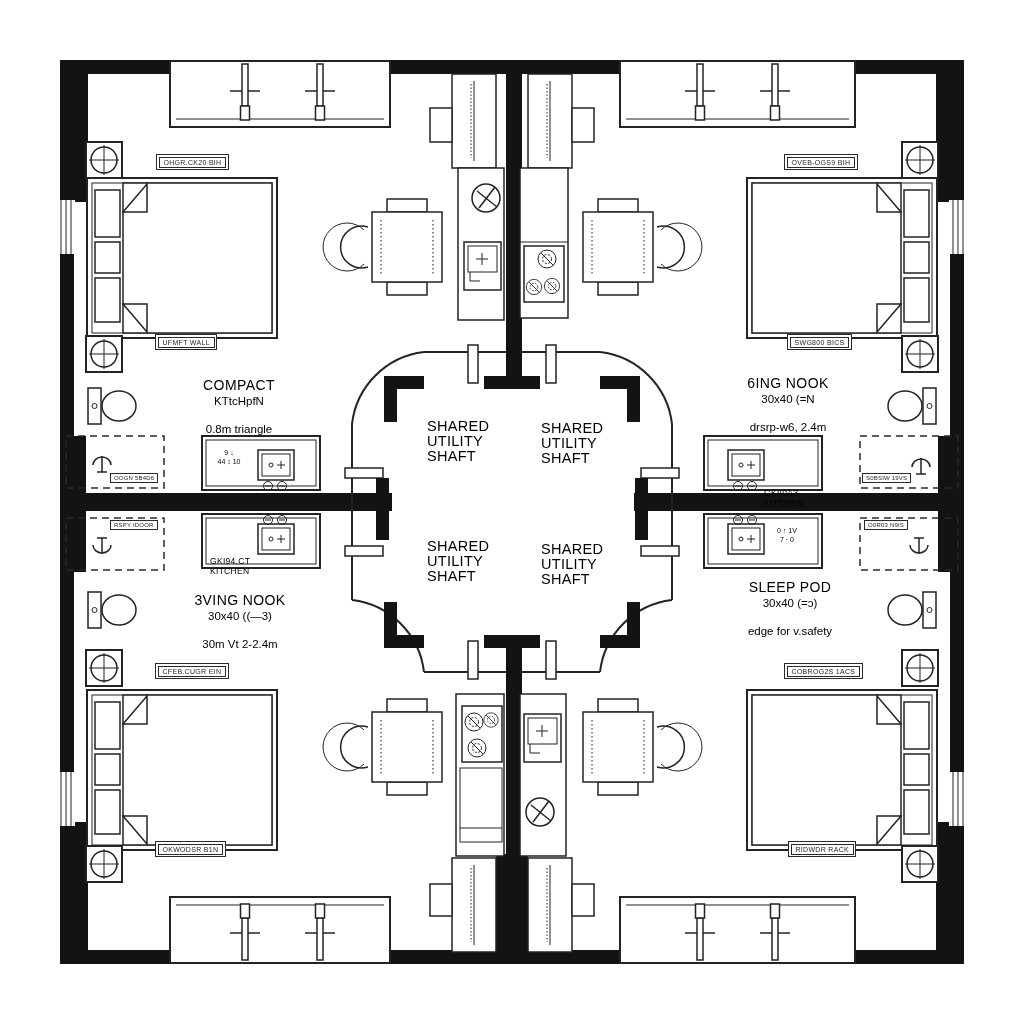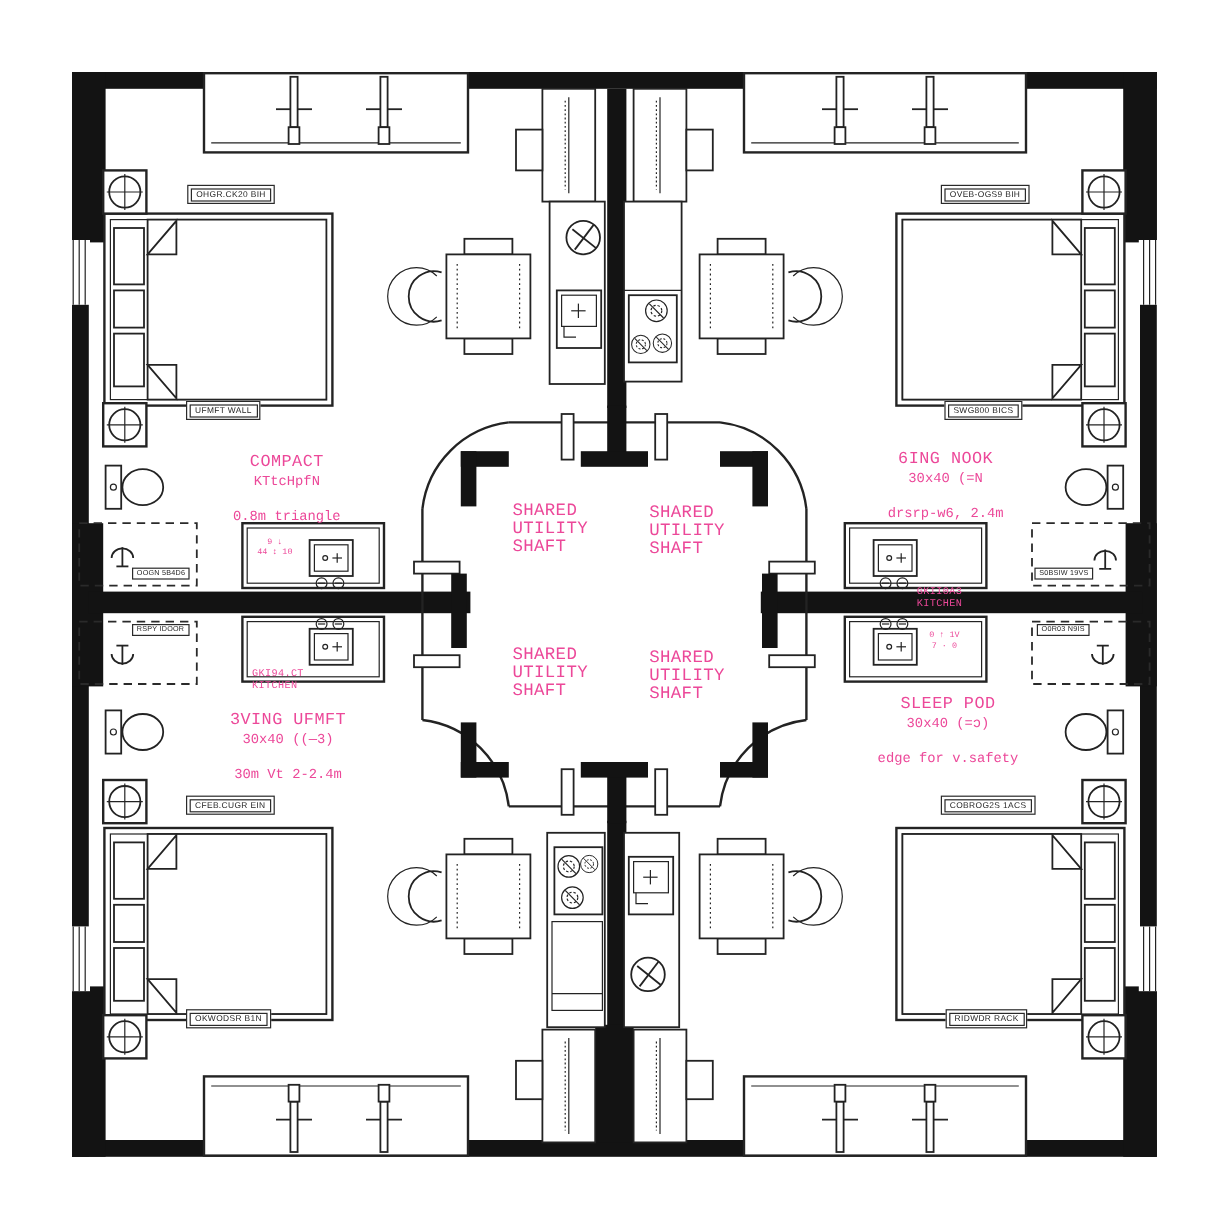--- a/index.html
+++ b/index.html
@@ -1,19 +1,19 @@
 <!DOCTYPE html>
 <html><head>
 <meta charset="utf-8">
 <style>
   html,body{margin:0;padding:0;background:#fff;}
   .plan{position:relative;width:1024px;height:1024px;background:#ffffff;overflow:hidden;
         font-family:"Liberation Sans",sans-serif;color:#1f1f1f;}
   .plan svg{position:absolute;left:0;top:0;}
-  .lbl{position:absolute;color:#ec4899;font-family:Liberation Mono, monospace;}
+  .lbl{position:absolute;color:#000000;}
   .ctr{text-align:center;}
   .shaftlbl{font-size:14.5px;line-height:15px;letter-spacing:.3px;font-weight:500;}
   .room-l1{font-size:14px;letter-spacing:.4px;}
   .room-l2{font-size:11.5px;margin-top:2px;}
   .room-l3{font-size:11.5px;margin-top:16px;}
   .boxlabel{position:absolute;background:#fff;border:1.5px solid #2a2a2a;padding:1.5px;}
   .boxlabel>span{display:block;border:1px solid #2a2a2a;padding:1px 4px;font-size:7px;
                  letter-spacing:.3px;white-space:nowrap;text-align:center;}
   .closetlbl{position:absolute;background:#fff;border:1px solid #2a2a2a;padding:1px 3px;
              font-size:6px;letter-spacing:.2px;white-space:nowrap;}
@@ -326,21 +326,21 @@
   <div class="room-l1">COMPACT</div>
   <div class="room-l2">KTtcHpfN</div>
   <div class="room-l3">0.8m triangle</div>
 </div>
 <div class="lbl ctr" style="left:718px;top:375px;width:140px;">
   <div class="room-l1">6ING NOOK</div>
   <div class="room-l2">30x40 (=N</div>
   <div class="room-l3">drsrp-w6, 2.4m</div>
 </div>
 <div class="lbl ctr" style="left:170px;top:592px;width:140px;">
-  <div class="room-l1">3VING UFMFT</div>
+  <div class="room-l1">3VING NOOK</div>
   <div class="room-l2">30x40 ((—3)</div>
   <div class="room-l3">30m Vt 2-2.4m</div>
 </div>
 <div class="lbl ctr" style="left:720px;top:579px;width:140px;">
   <div class="room-l1">SLEEP POD</div>
   <div class="room-l2">30x40 (=ɔ)</div>
   <div class="room-l3">edge for v.safety</div>
 </div>
 
 <div class="boxlabel" style="left:156px;top:154px;">

